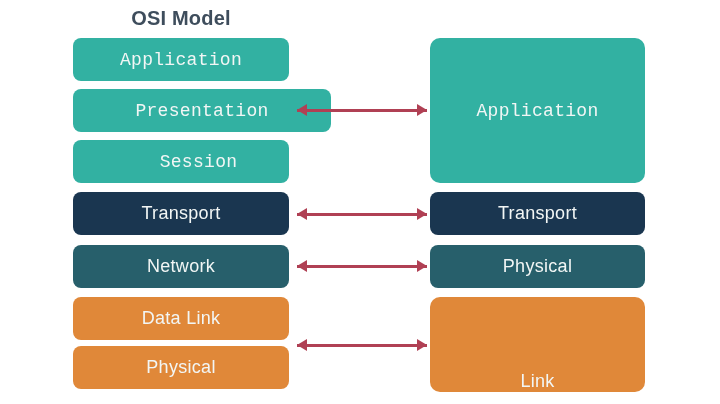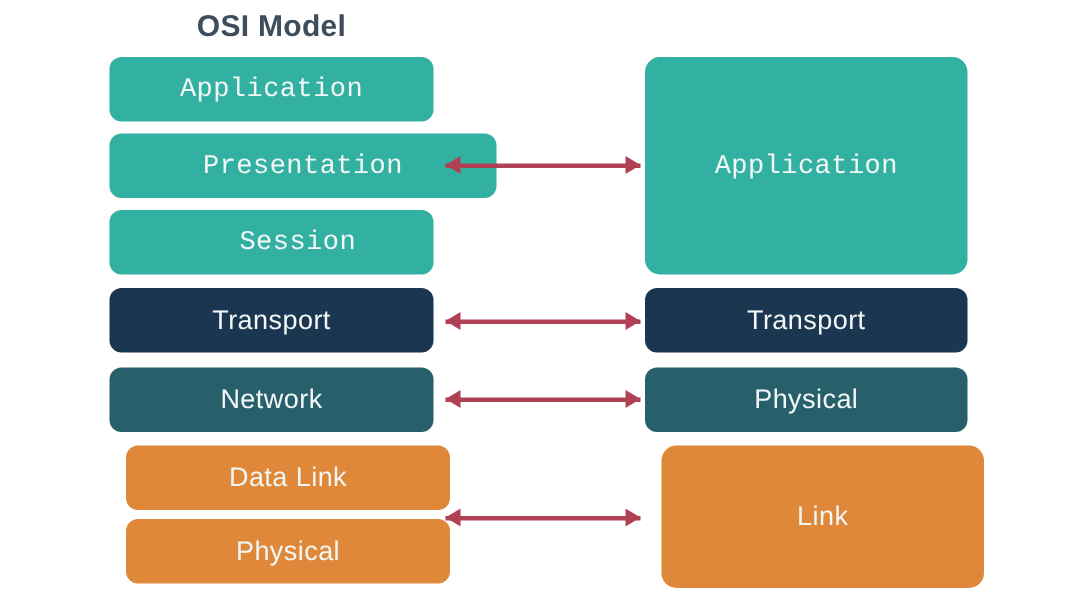--- a/index.html
+++ b/index.html
@@ -29,21 +29,21 @@
     justify-content: center;
     color: var(--c-boxtext);
     font-size: 18px;
     letter-spacing: 0.3px;
     box-sizing: border-box;
   }
   .box.tall { border-radius: 10px; }
   .c-teal       { background: var(--c-teal); font-family: Liberation Mono, monospace; }
   .c-navy       { background: var(--c-navy); }
   .c-deep-teal  { background: var(--c-deep-teal); }
-  .c-orange     { background: var(--c-orange); margin-left: 11px; }
+  .c-orange     { background: var(--c-orange); }
   .arrow {
     position: absolute;
     height: 3px;
     background: var(--c-arrow);
   }
   .arrow::before, .arrow::after {
     content: "";
     position: absolute;
     top: -4.5px;
     width: 0;
@@ -85,21 +85,21 @@
   <div id="tcpip-column">
       <div class="box c-teal tall" style="left: 430px; top: 38px; width: 215px; height: 145px;">
         <span>Application</span>
       </div>
       <div class="box c-navy" style="left: 430px; top: 192px; width: 215px; height: 43px;">
         <span>Transport</span>
       </div>
       <div class="box c-deep-teal" style="left: 430px; top: 245px; width: 215px; height: 43px;">
         <span>Physical</span>
       </div>
-      <div class="box c-orange tall" style="left: 430px; top: 297px; width: 215px; height: 95px;">
+      <div class="box c-orange tall" style="left: 430px; top: 297px; width: 215px; height: 95px; align-items: flex-end;">
         <span>Link</span>
       </div>
     </div>
   <div id="arrows-layer">
       <div class="arrow" style="left: 297px; top: 108.5px; width: 130px;"></div>
       <div class="arrow" style="left: 297px; top: 212.5px; width: 130px;"></div>
       <div class="arrow" style="left: 297px; top: 264.5px; width: 130px;"></div>
       <div class="arrow" style="left: 297px; top: 343.5px; width: 130px;"></div>
     </div>
 </div>

